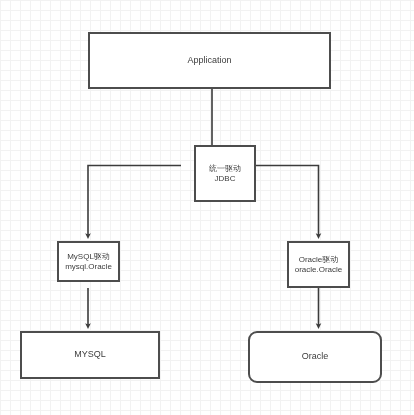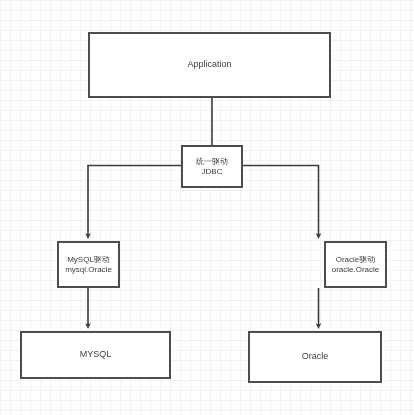--- a/index.html
+++ b/index.html
@@ -48,26 +48,26 @@
     justify-content: center;
     color: #3c3c3c;
     line-height: 1.25;
     text-align: center;
     z-index: 3;
   }
   .node .line {
     display: block;
     white-space: nowrap;
   }
-  #node-application { left: 88px;  top: 32px;  width: 243px; height: 66px;  font-size: 9px; }
-  #node-jdbc        { left: 181px; top: 145px; width: 62px;  height: 43px;  font-size: 8px; }
-  #node-mysqldriver { left: 57px;  top: 241px; width: 63px;  height: 47px;  font-size: 8px; }
-  #node-oracledriver{ left: 287px; top: 241px; width: 63px;  height: 47px;  font-size: 8px; margin-left: 37px; }
-  #node-mysqldb     { left: 20px;  top: 331px; width: 151px; height: 48px;  font-size: 9px; }
-  #node-oracledb    { left: 248px; top: 331px; width: 134px; height: 52px;  font-size: 9px; }
+  #node-application { left: 88px;  top: 32px;  width: 243px; height: 57px;  font-size: 9px; }
+  #node-jdbc        { left: 194px; top: 145px; width: 62px;  height: 57px;  font-size: 8px; }
+  #node-mysqldriver { left: 57px;  top: 241px; width: 63px;  height: 41px;  font-size: 8px; }
+  #node-oracledriver{ left: 287px; top: 241px; width: 63px;  height: 47px;  font-size: 8px; }
+  #node-mysqldb     { left: 20px;  top: 331px; width: 140px; height: 48px;  font-size: 9px; }
+  #node-oracledb    { left: 248px; top: 331px; width: 134px; height: 52px;  font-size: 9px; border-radius: 9px; }
 </style>
 </head>
 <body>
 
 <div id="canvas">
 
   <svg id="edges" viewBox="0 0 414 415" width="414" height="415" xmlns="http://www.w3.org/2000/svg">
     <defs>
       <marker id="arrowhead" markerWidth="7" markerHeight="7" refX="3.2" refY="3.2" orient="auto" markerUnits="userSpaceOnUse">
         <path d="M0.4,0.4 L6.2,3.2 L0.4,6.0 L1.7,3.2 Z" fill="#3c3c3c"></path>

